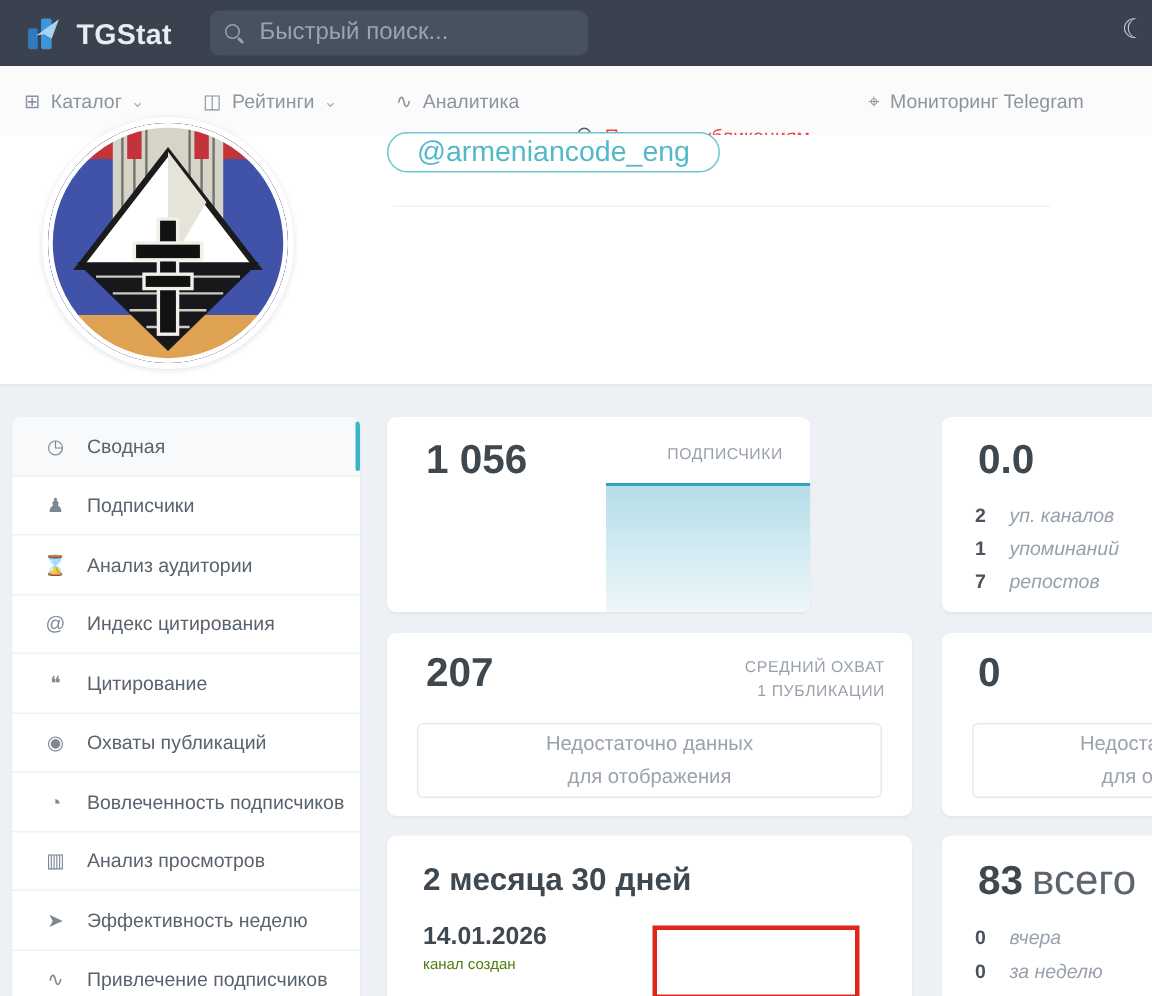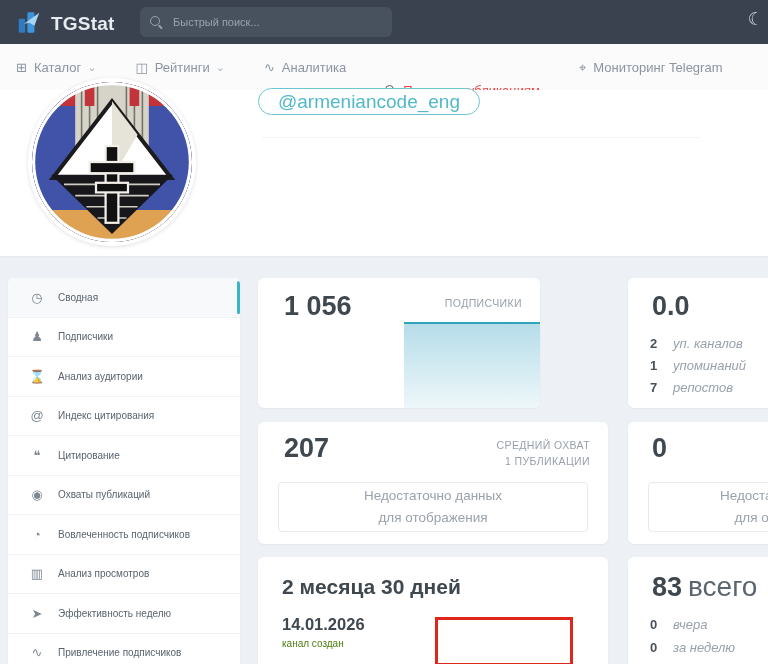--- a/index.html
+++ b/index.html
@@ -8,21 +8,21 @@
     background:#edf0f4;
     font-family:"Liberation Sans","DejaVu Sans",sans-serif;
     -webkit-font-smoothing:antialiased;
   }
   
   .navbar{position:absolute;left:0;top:0;width:768px;height:44px;background:#39424e;display:flex;align-items:center;}
   .brand{display:flex;align-items:flex-end;margin-left:16px;}
   .brand svg{width:26px;height:26px;}
   .brand-name{color:#e8ecf1;font-size:19px;font-weight:bold;margin-left:9px;letter-spacing:.2px;}
   .nav-search{position:absolute;left:140px;top:7px;width:252px;height:30px;background:#48515e;border-radius:6px;display:flex;align-items:center;padding:0 10px;box-sizing:border-box;}
-  .nav-search input{background:transparent;border:none;outline:none;color:#c3cad3;font-size:11px;margin-left:8px;width:190px;font-family:inherit;}
+  .nav-search input{background:transparent;border:none;outline:none;color:#c3cad3;font-size:16px;margin-left:8px;width:190px;font-family:inherit;}
   .nav-search input::placeholder{color:#9aa3af;}
   .mag{display:inline-block;width:13px;height:13px;position:relative;flex:0 0 auto;}
   .mag::before{content:"";position:absolute;width:8px;height:8px;border:1.6px solid currentColor;border-radius:50%;left:0;top:0;}
   .mag::after{content:"";position:absolute;width:5px;height:1.6px;background:currentColor;transform:rotate(45deg);left:8px;top:10px;border-radius:1px;}
   .nav-search .mag{color:#9aa3af;}
   .moon{position:absolute;right:4px;top:10px;color:#c8cfd8;font-size:18px;line-height:1;}
   
   .subnav{position:absolute;left:0;top:44px;width:768px;height:46px;background:#fbfbfc;display:flex;align-items:center;padding-left:16px;box-sizing:border-box;}
   .subnav-item{display:flex;align-items:center;margin-right:39px;color:#8b95a1;font-size:13px;cursor:pointer;white-space:nowrap;}
   .subnav-item .si{font-size:13px;margin-right:7px;line-height:1;position:relative;top:0px;}
@@ -38,21 +38,21 @@
   .badge{position:absolute;left:258px;top:-2px;height:25px;border:1.5px solid #6cc5d1;border-radius:14px;color:#52b9c8;font-size:19px;display:inline-flex;align-items:center;padding:0 19px;background:#fff;}
   .pdivider{position:absolute;left:262px;top:47px;width:438px;height:1px;background:#f1f3f4;}
   
   .content{position:absolute;left:0;top:256px;width:768px;height:408px;}
   .card{position:absolute;background:#fff;border-radius:6px;box-shadow:0 1px 2px rgba(40,50,60,.05);box-sizing:border-box;}
   
   .sidebar{left:8px;top:22px;width:232px;height:420px;overflow:hidden;}
   .side-item{position:relative;height:38.5px;display:flex;align-items:center;padding-left:20px;border-bottom:1px solid #f0f2f4;cursor:pointer;}
   .side-item:last-child{border-bottom:none;}
   .side-item .icon{width:18px;text-align:center;color:#7e8893;font-size:13px;flex:0 0 auto;line-height:1;}
-  .side-item .lbl{margin-left:12px;color:#59636d;font-size:10px;}
+  .side-item .lbl{margin-left:12px;color:#59636d;font-size:13px;}
   .side-item.active{background:#f7f9fa;}
   .side-item.active::after{content:"";position:absolute;right:0;top:3px;bottom:3px;width:3px;background:#3ab5c6;border-radius:2px;}
   
   .big{color:#3f474f;font-weight:bold;font-size:27px;line-height:1.1;}
   .cap{color:#98a1ab;font-size:10.5px;letter-spacing:.4px;text-align:right;line-height:1.5;}
   .card-subs{left:258px;top:22px;width:282px;height:130px;overflow:hidden;}
   .card-subs .big{position:absolute;left:26px;top:14px;}
   .card-subs .cap{position:absolute;right:18px;top:18px;}
   .spark{position:absolute;right:0;bottom:0;width:136px;height:84px;border-top:2.5px solid #2fa3b8;background:linear-gradient(180deg,#b6dde9 0%,#eef7fa 100%);}
   .card-reach{left:258px;top:166px;width:350px;height:122px;}

